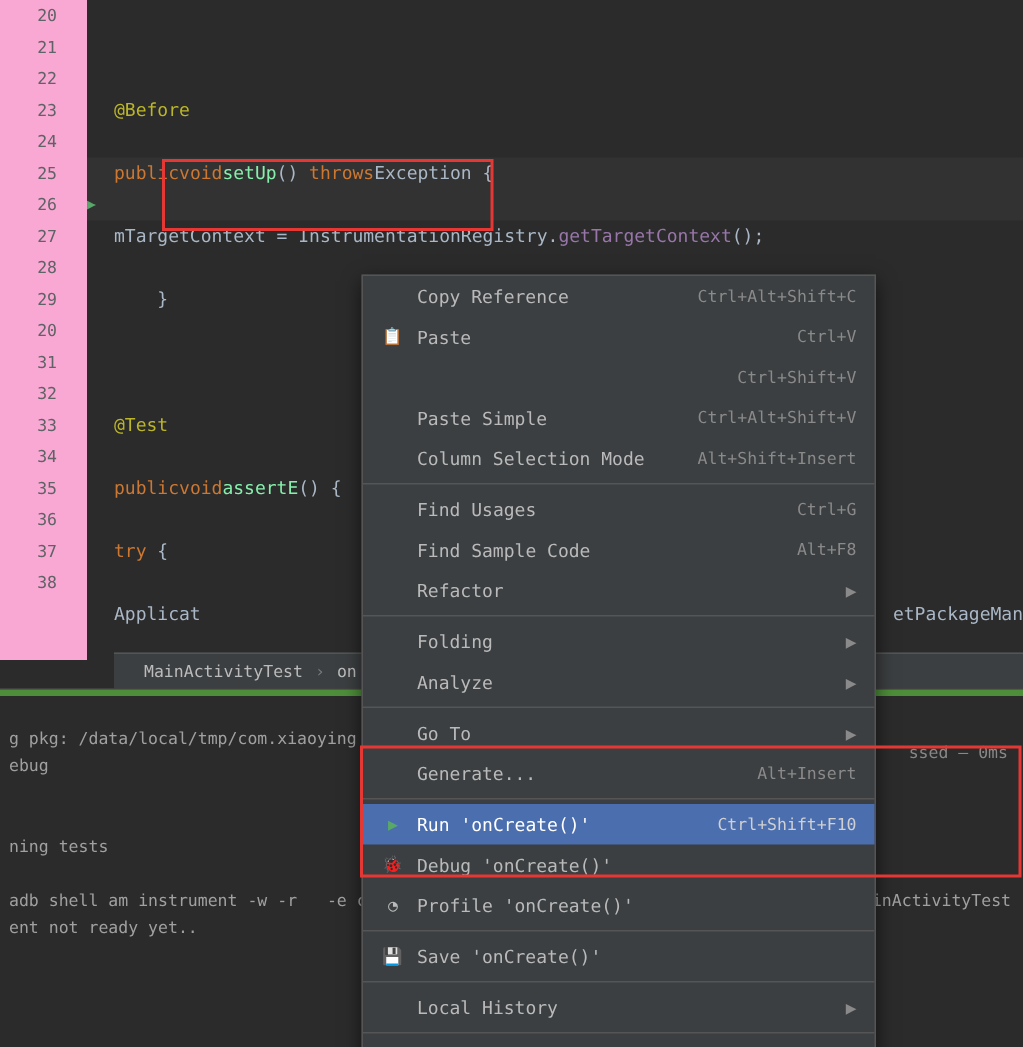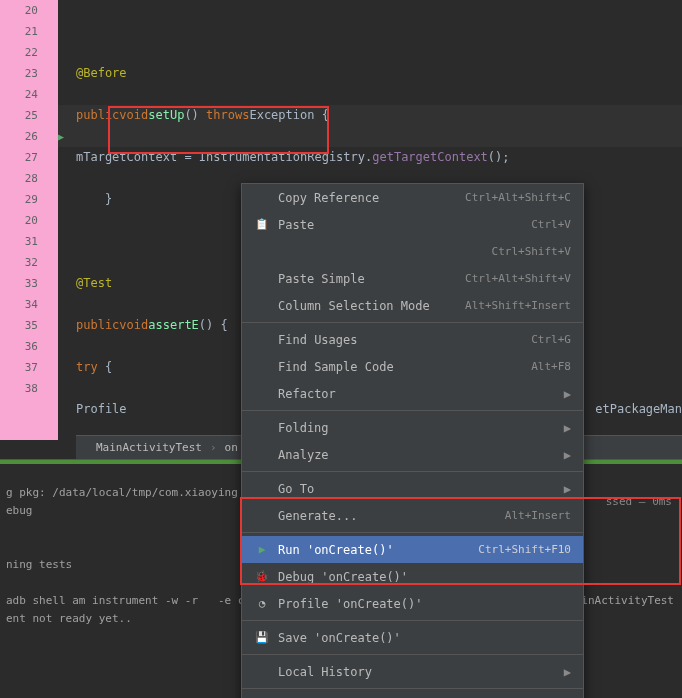--- a/index.html
+++ b/index.html
@@ -73,21 +73,21 @@
 <div class="code-area">
 <div class="code-line"></div>
 <div class="code-line">    <span class="anno">@Before</span></div>
 <div class="code-line">    <span class="kw">public</span> <span class="kw">void</span> <span class="fn">setUp</span>() <span class="kw">throws</span> <span class="underline">Exception</span> {</div>
 <div class="code-line">        <span>mTargetContext</span> = <span>InstrumentationRegistry</span>.<span class="it">getTargetContext</span>();</div>
 <div class="code-line">    }</div>
 <div class="code-line"></div>
 <div class="code-line">    <span class="anno">@Test</span></div>
 <div class="code-line">    <span class="kw">public</span> <span class="kw">void</span> <span class="fn">assertE</span>() {</div>
 <div class="code-line">        <span class="kw">try</span> {</div>
-<div class="code-line">            <span>Profile</span><span style="position:absolute;right:0"><span>etPackageMan</span></span></div>
+<div class="code-line">            <span>Applicat</span><span style="position:absolute;right:0"><span>etPackageMan</span></span></div>
 <div class="code-line">            <span>Bundle</span></div>
 <div class="code-line">            <span>String</span><span style="position:absolute;right:0"><span class="str">.TEST"</span>);</span></div>
 <div class="code-line"></div>
 <div class="code-line">            <span class="it">assertE</span></div>
 <div class="code-line">        } <span class="kw">catch</span> <span>(Pa</span></div>
 <div class="code-line">            <span>e.print</span></div>
 <div class="code-line">        }</div>
 
 
 </div>

